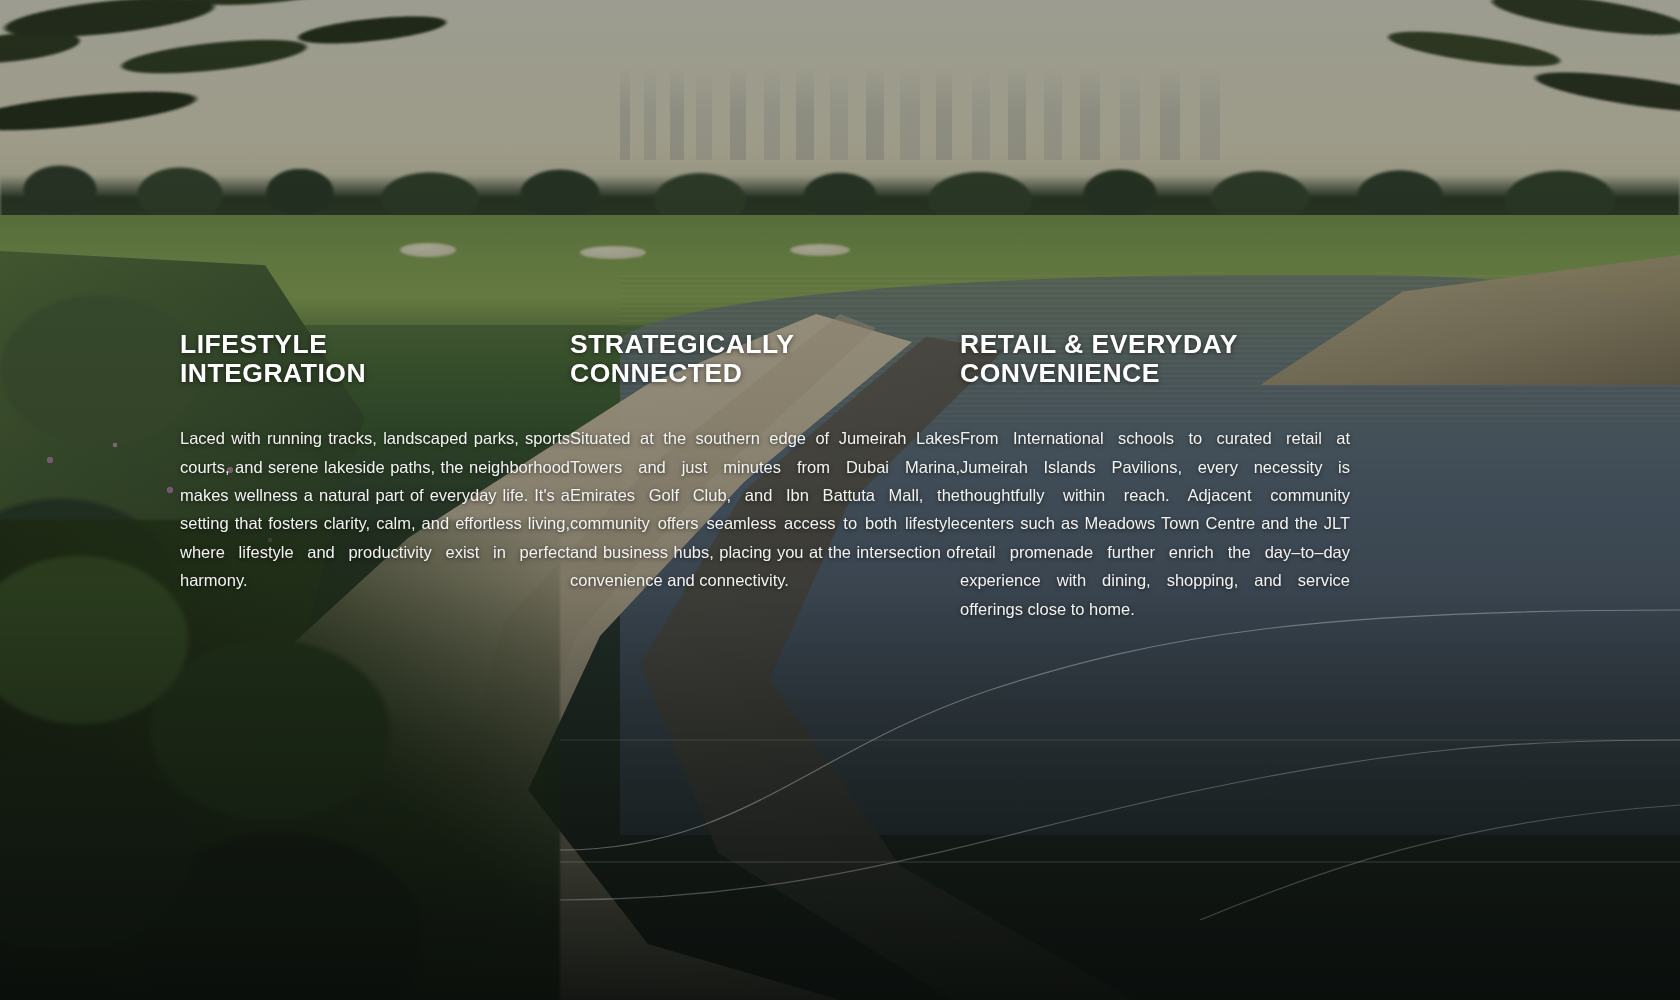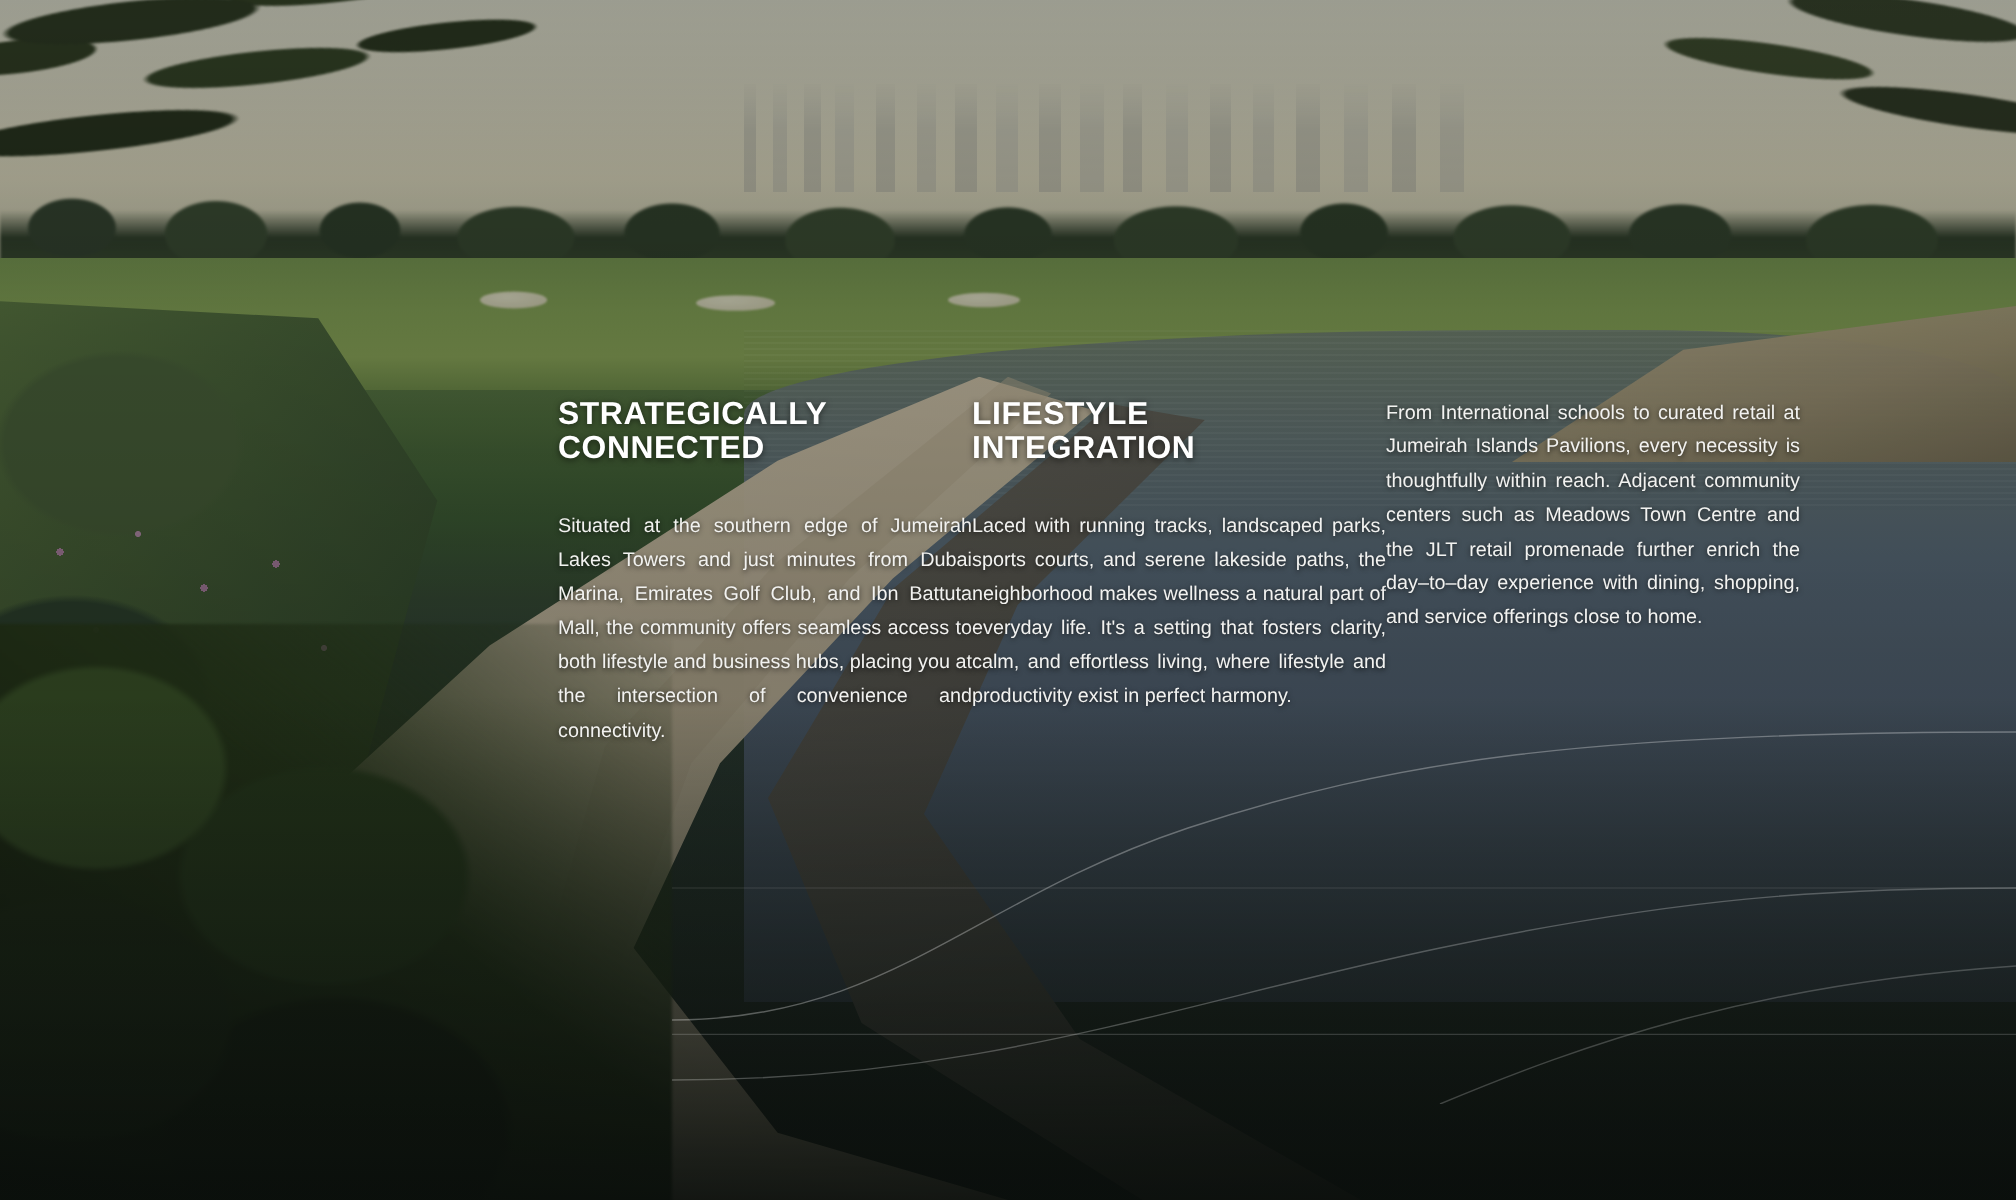--- a/index.html
+++ b/index.html
@@ -327,30 +327,32 @@
       <path d="M0 250 C 180 250, 250 150, 430 90 C 600 34, 760 10, 1120 10" stroke="rgba(255,255,255,.55)" stroke-width="1.2"></path>
       <path d="M0 300 C 260 300, 420 236, 640 190 C 840 148, 960 140, 1120 140" stroke="rgba(255,255,255,.45)" stroke-width="1.2"></path>
       <path d="M0 262 L 1120 262" stroke="rgba(255,255,255,.30)" stroke-width="1"></path>
       <path d="M0 140 L 1120 140" stroke="rgba(255,255,255,.22)" stroke-width="1"></path>
       <path d="M640 320 C 760 270, 900 220, 1120 205" stroke="rgba(255,255,255,.38)" stroke-width="1.2"></path>
     </svg>
   </div>
 
   <div class="columns">
 
+    <div class="col col-2">
+      <h2 class="col-title">LIFESTYLE
+INTEGRATION</h2>
+      <p class="col-body">Laced with running tracks, landscaped parks, sports courts, and serene lakeside paths, the neighborhood makes wellness a natural part of everyday life. It's a setting that fosters clarity, calm, and effortless living, where lifestyle and productivity exist in perfect harmony.</p>
+    </div>
+
     <div class="col col-1">
       <h2 class="col-title">STRATEGICALLY
 CONNECTED</h2>
       <p class="col-body">Situated at the southern edge of Jumeirah Lakes Towers and just minutes from Dubai Marina, Emirates Golf Club, and Ibn Battuta Mall, the community offers seamless access to both lifestyle and business hubs, placing you at the intersection of convenience and connectivity.</p>
     </div>
 
-    <div class="col col-2">
-      <h2 class="col-title">LIFESTYLE
-INTEGRATION</h2>
-      <p class="col-body">Laced with running tracks, landscaped parks, sports courts, and serene lakeside paths, the neighborhood makes wellness a natural part of everyday life. It's a setting that fosters clarity, calm, and effortless living, where lifestyle and productivity exist in perfect harmony.</p>
-    </div>
-
     <div class="col col-3">
+      <h2 class="col-title">RETAIL &amp; EVERYDAY
+CONVENIENCE</h2>
       <p class="col-body">From International schools to curated retail at Jumeirah Islands Pavilions, every necessity is thoughtfully within reach. Adjacent community centers such as Meadows Town Centre and the JLT retail promenade further enrich the day–to–day experience with dining, shopping, and service offerings close to home.</p>
     </div>
 
   </div>
 </div>
 
 </body></html>

